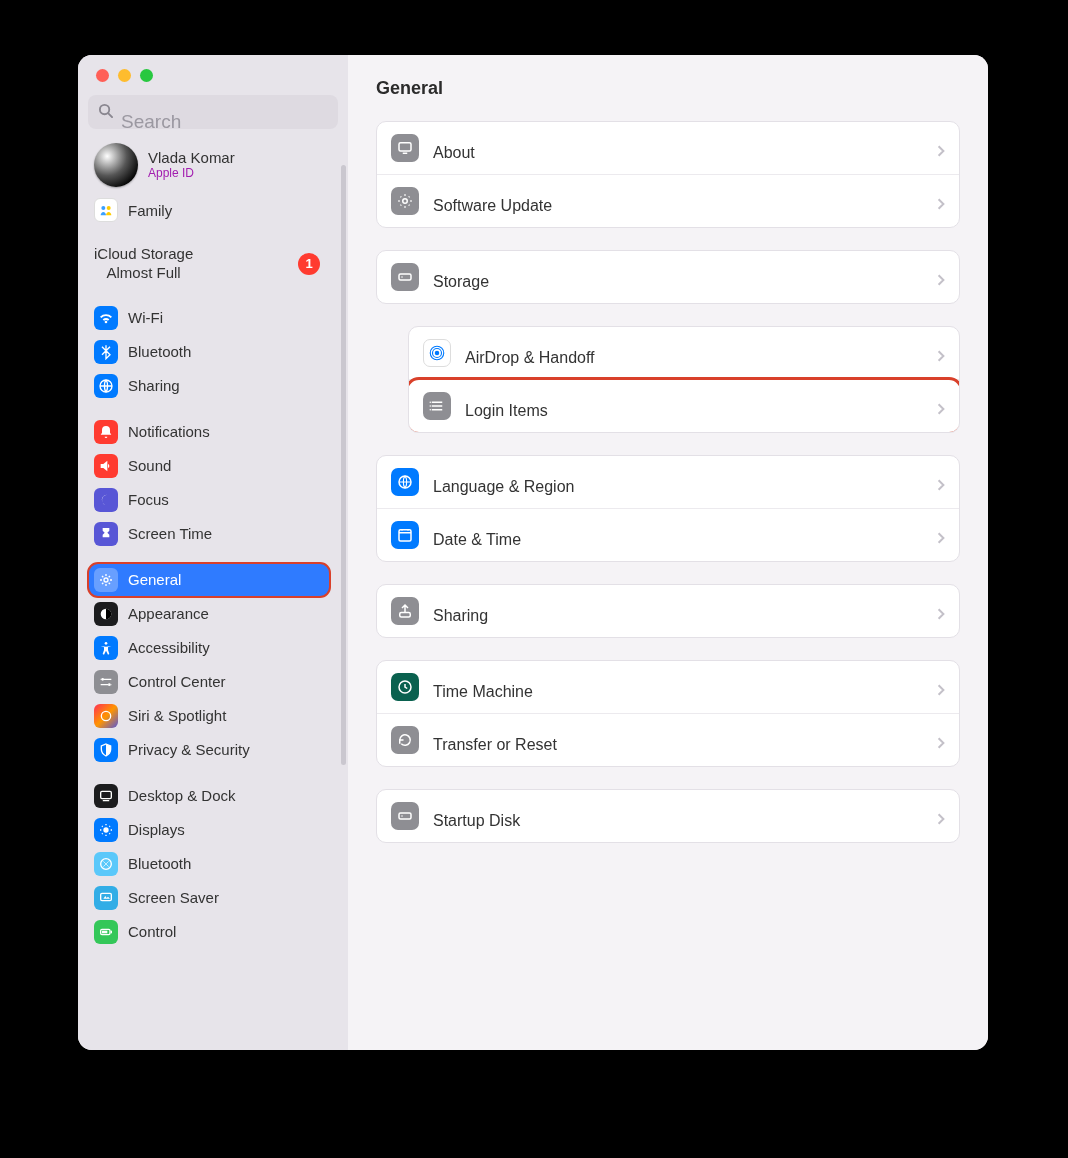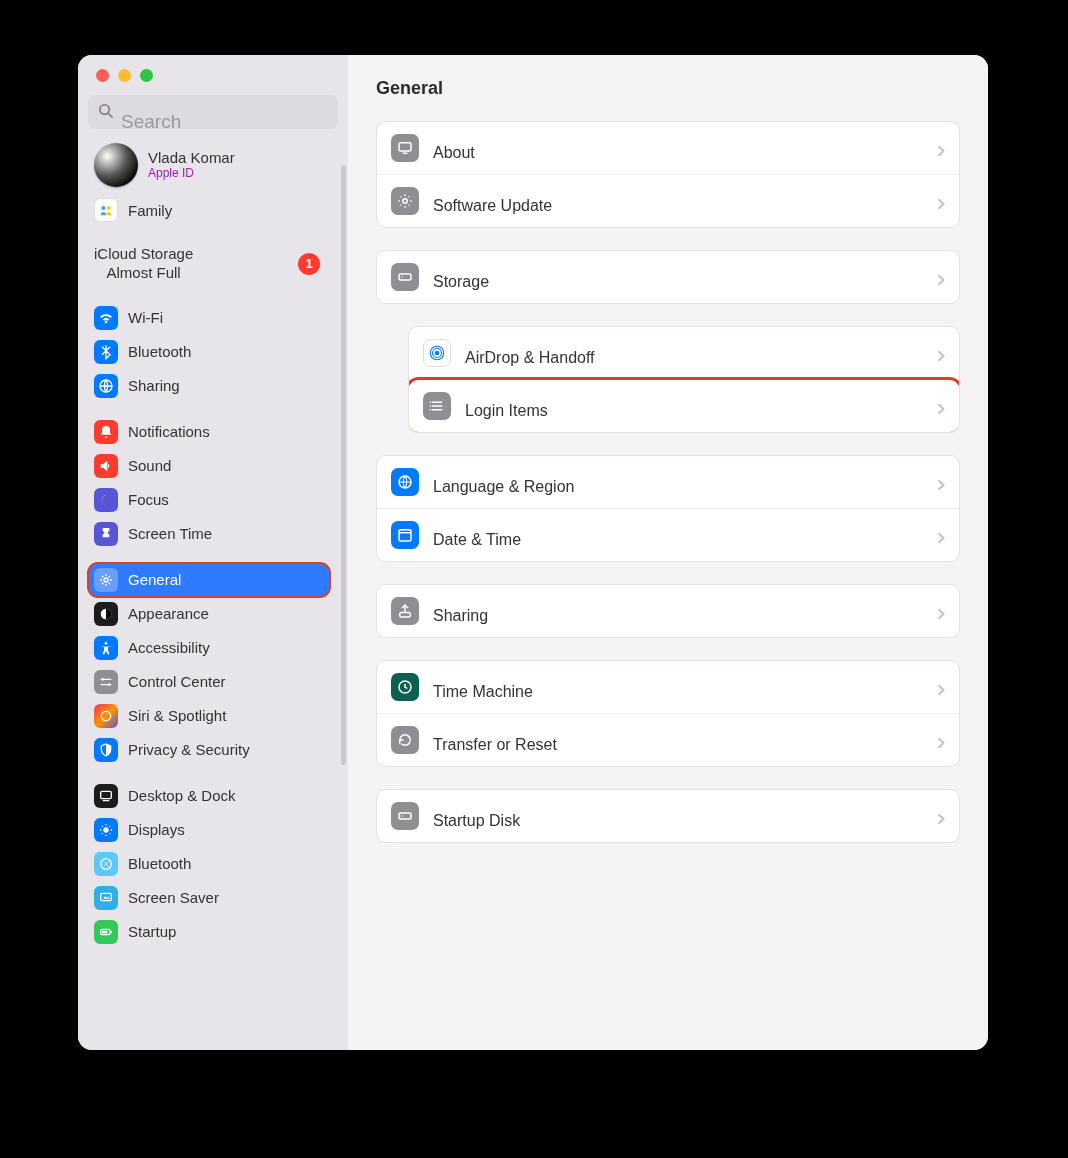--- a/index.html
+++ b/index.html
@@ -341,21 +341,21 @@
         <span>Screen Saver</span>
       </div>
       <div class="side-row">
         <div class="side-icon bg-green">
             <svg viewBox="0 0 24 24">
               <rect x="4" y="8" width="14" height="8" rx="2" fill="none" stroke="#fff" stroke-width="2"></rect>
               <rect x="19" y="10" width="2" height="4" fill="#fff"></rect>
               <rect x="6" y="10" width="8" height="4" fill="#fff"></rect>
             </svg>
           </div>
-        <span>Startup</span>
+        <span>Control</span>
       </div>
 
     </div>
     <div class="scrollbar-thumb"></div>
   </div>
 
   <div class="main">
     <div class="main-header">
       <div class="main-title">General</div>
     </div>

